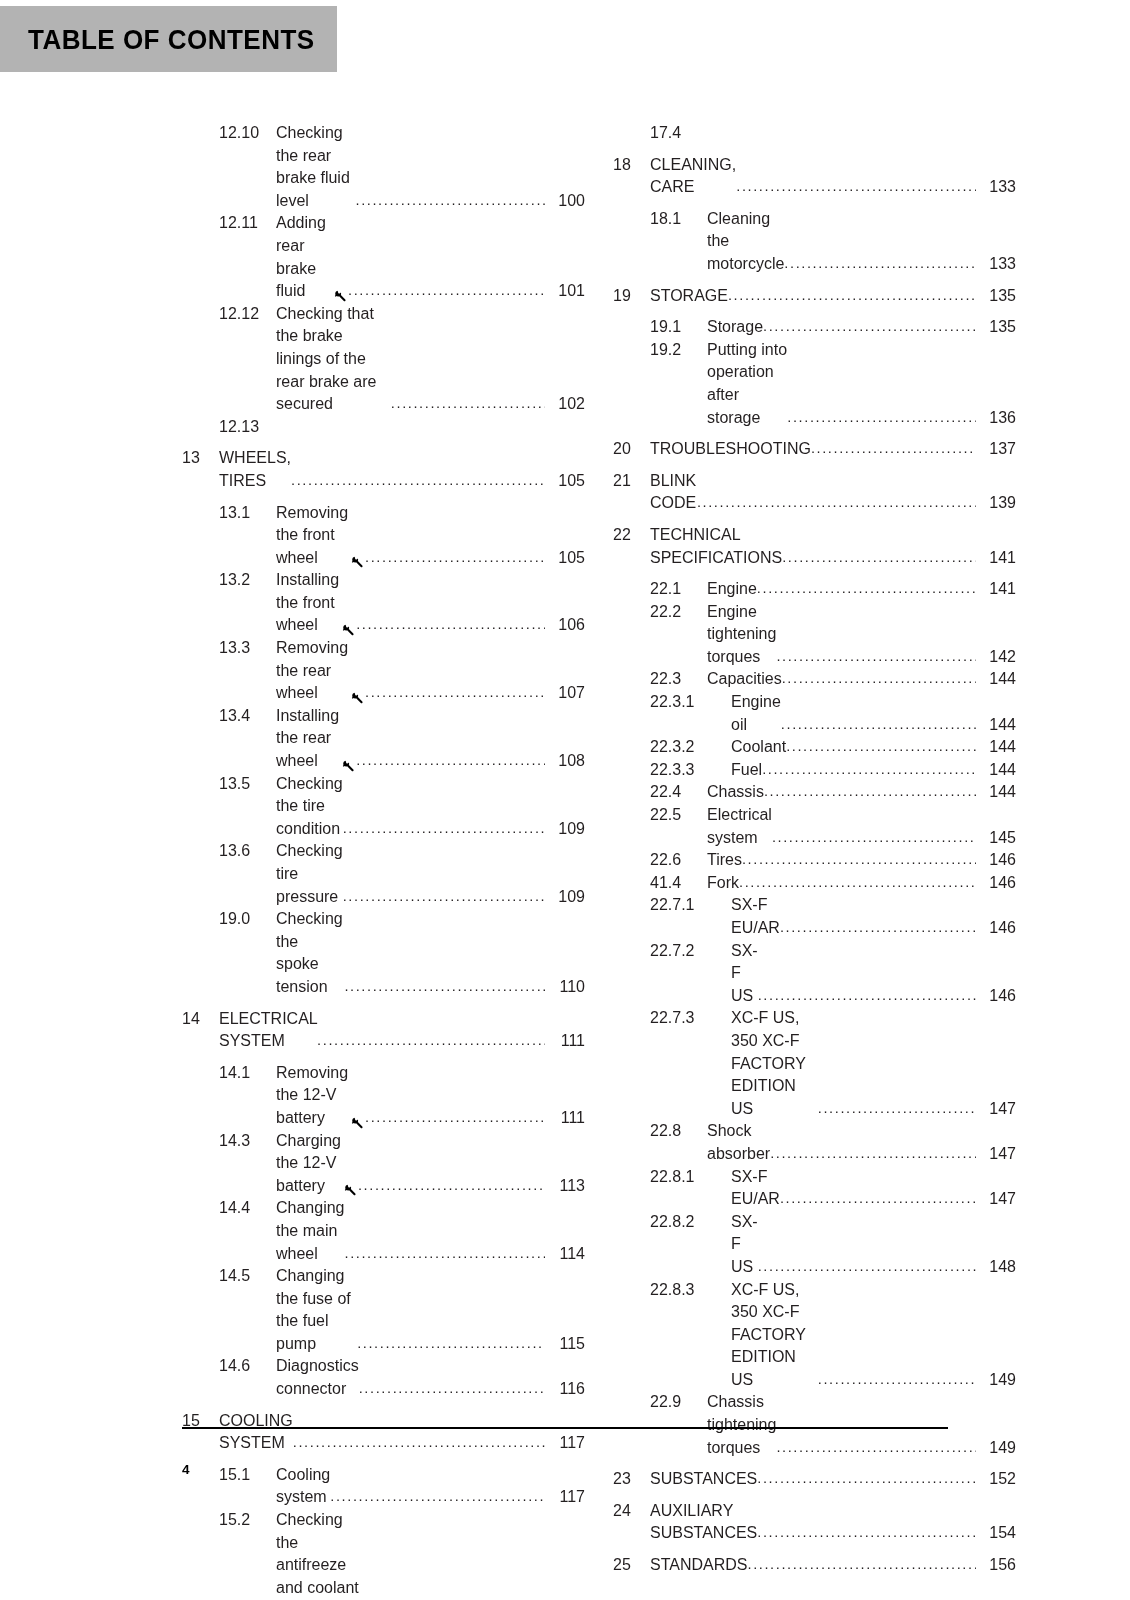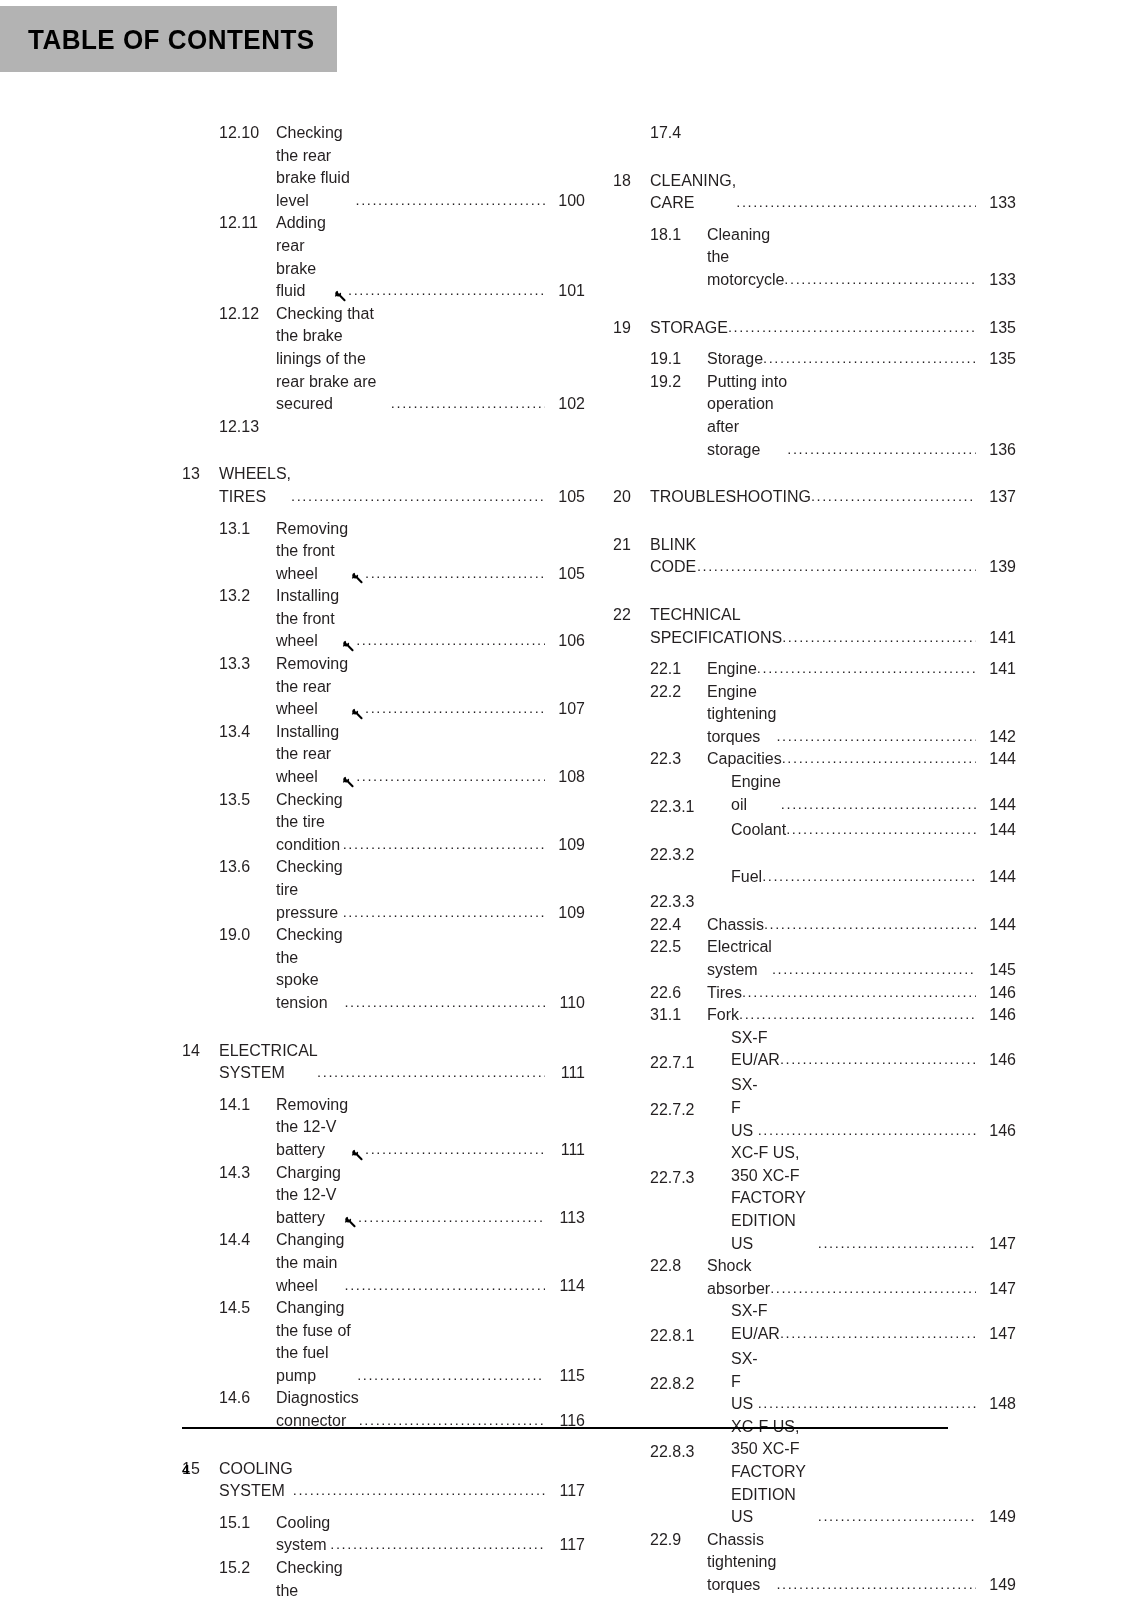--- a/index.html
+++ b/index.html
@@ -56,37 +56,37 @@
 
   
   .toc-entry {
     display: flex;
     align-items: flex-start;
     font-size: 16px;
     line-height: 22.6px;
     color: #231f20;
   }
   .toc-entry.level-1 {
-    margin-top: 25px;
+    margin-top: 9px;
     margin-bottom: 9px;
   }
   .toc-entry.level-2,
   .toc-entry.level-3 {
     margin-top: 0;
     margin-bottom: 0;
   }
 
   .entry-num {
     flex: 0 0 auto;
     text-align: left;
     white-space: nowrap;
   }
   .level-1 .entry-num { width: 37px; margin-left: 0px; }
   .level-2 .entry-num { width: 57px; margin-left: 37px; }
-  .level-3 .entry-num { width: 57px; margin-left: 37px; margin-top: 25px; }
+  .level-3 .entry-num { width: 57px; margin-left: 37px; }
 
   .entry-body {
     flex: 1 1 auto;
     min-width: 0;
     position: relative;
   }
   .level-3 .entry-body { padding-left: 24px; }
 
   
   .entry-line {
@@ -564,21 +564,21 @@
         <span class="entry-num">22.6</span>
         <div class="entry-body">
           <div class="entry-line">
             <span class="entry-text">Tires</span>
             <span class="leader"></span>
             <span class="entry-page">146</span>
           </div>
         </div>
       </div>
       <div class="toc-entry level-2">
-        <span class="entry-num">31.1</span>
+        <span class="entry-num">41.4</span>
         <div class="entry-body">
           <div class="entry-line">
             <span class="entry-text">Fork</span>
             <span class="leader"></span>
             <span class="entry-page">146</span>
           </div>
         </div>
       </div>
       <div class="toc-entry level-3">
         <span class="entry-num">22.7.1</span>

